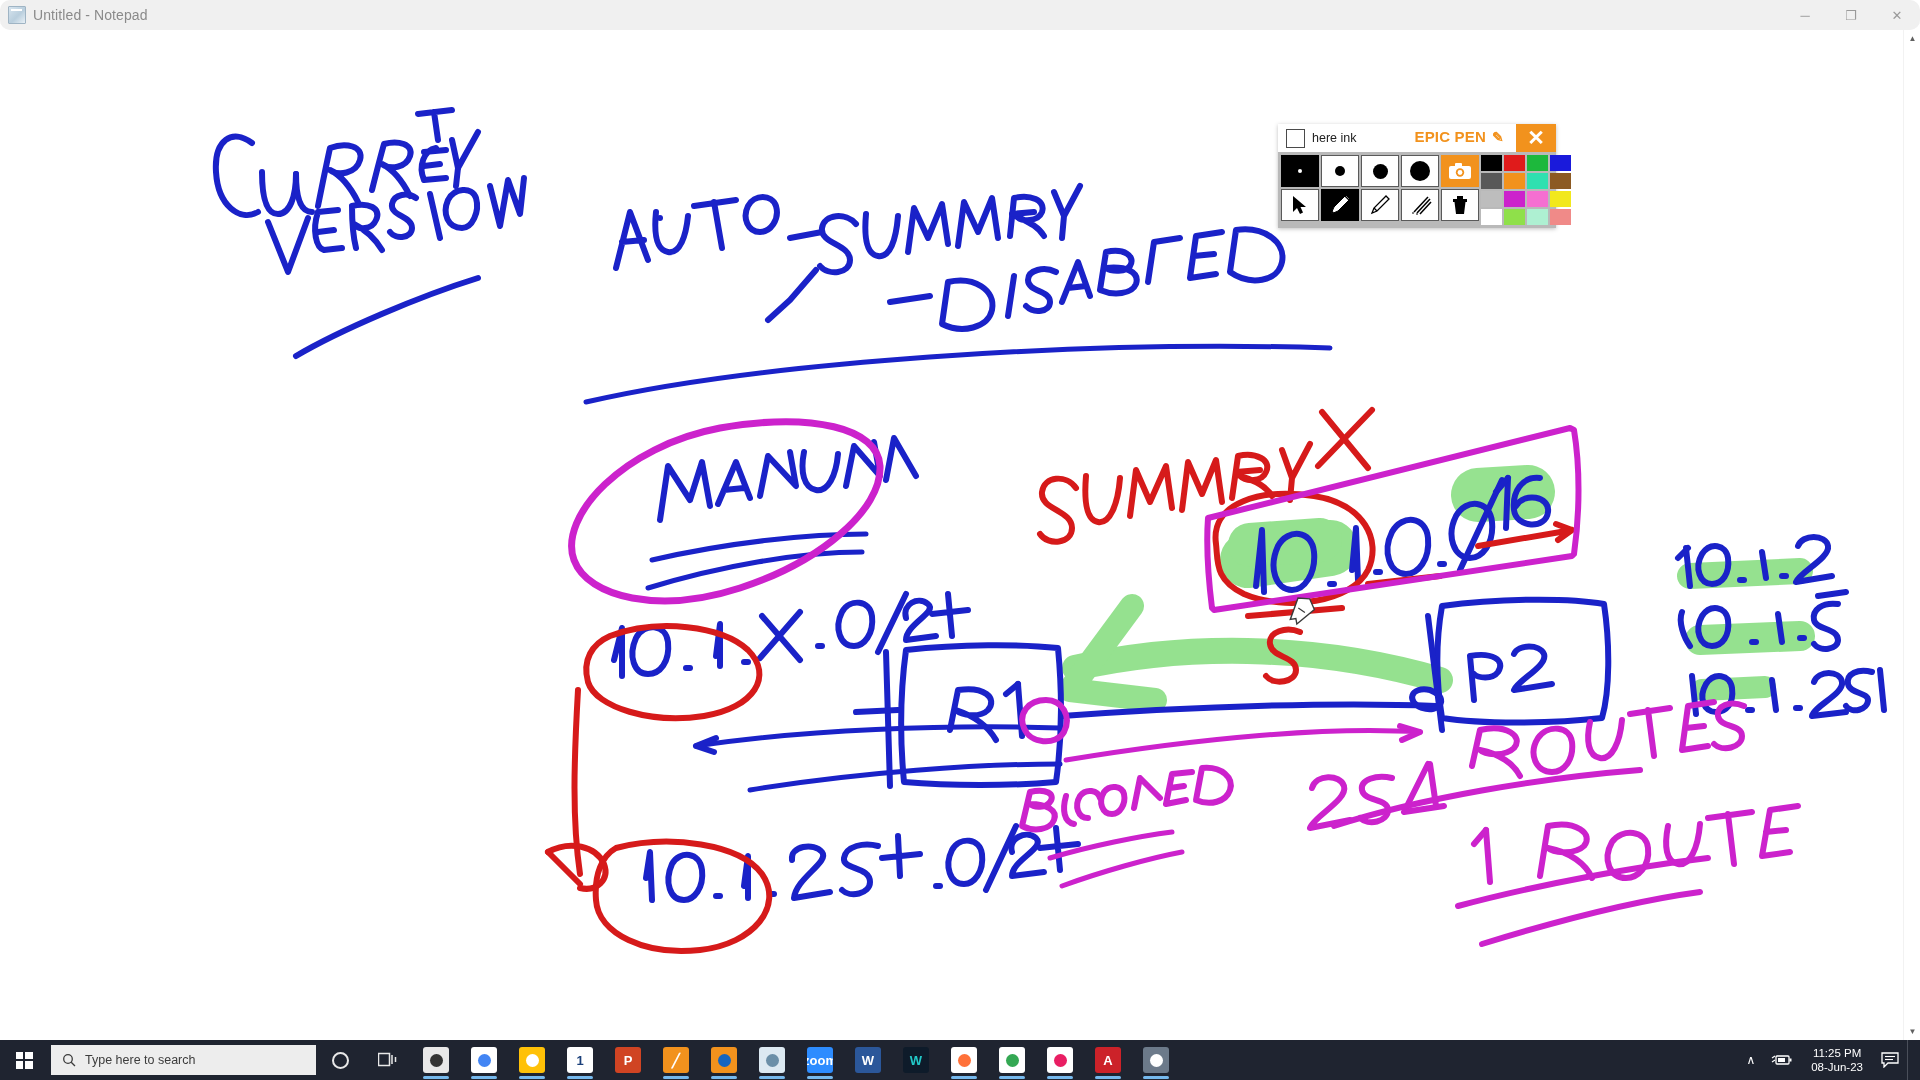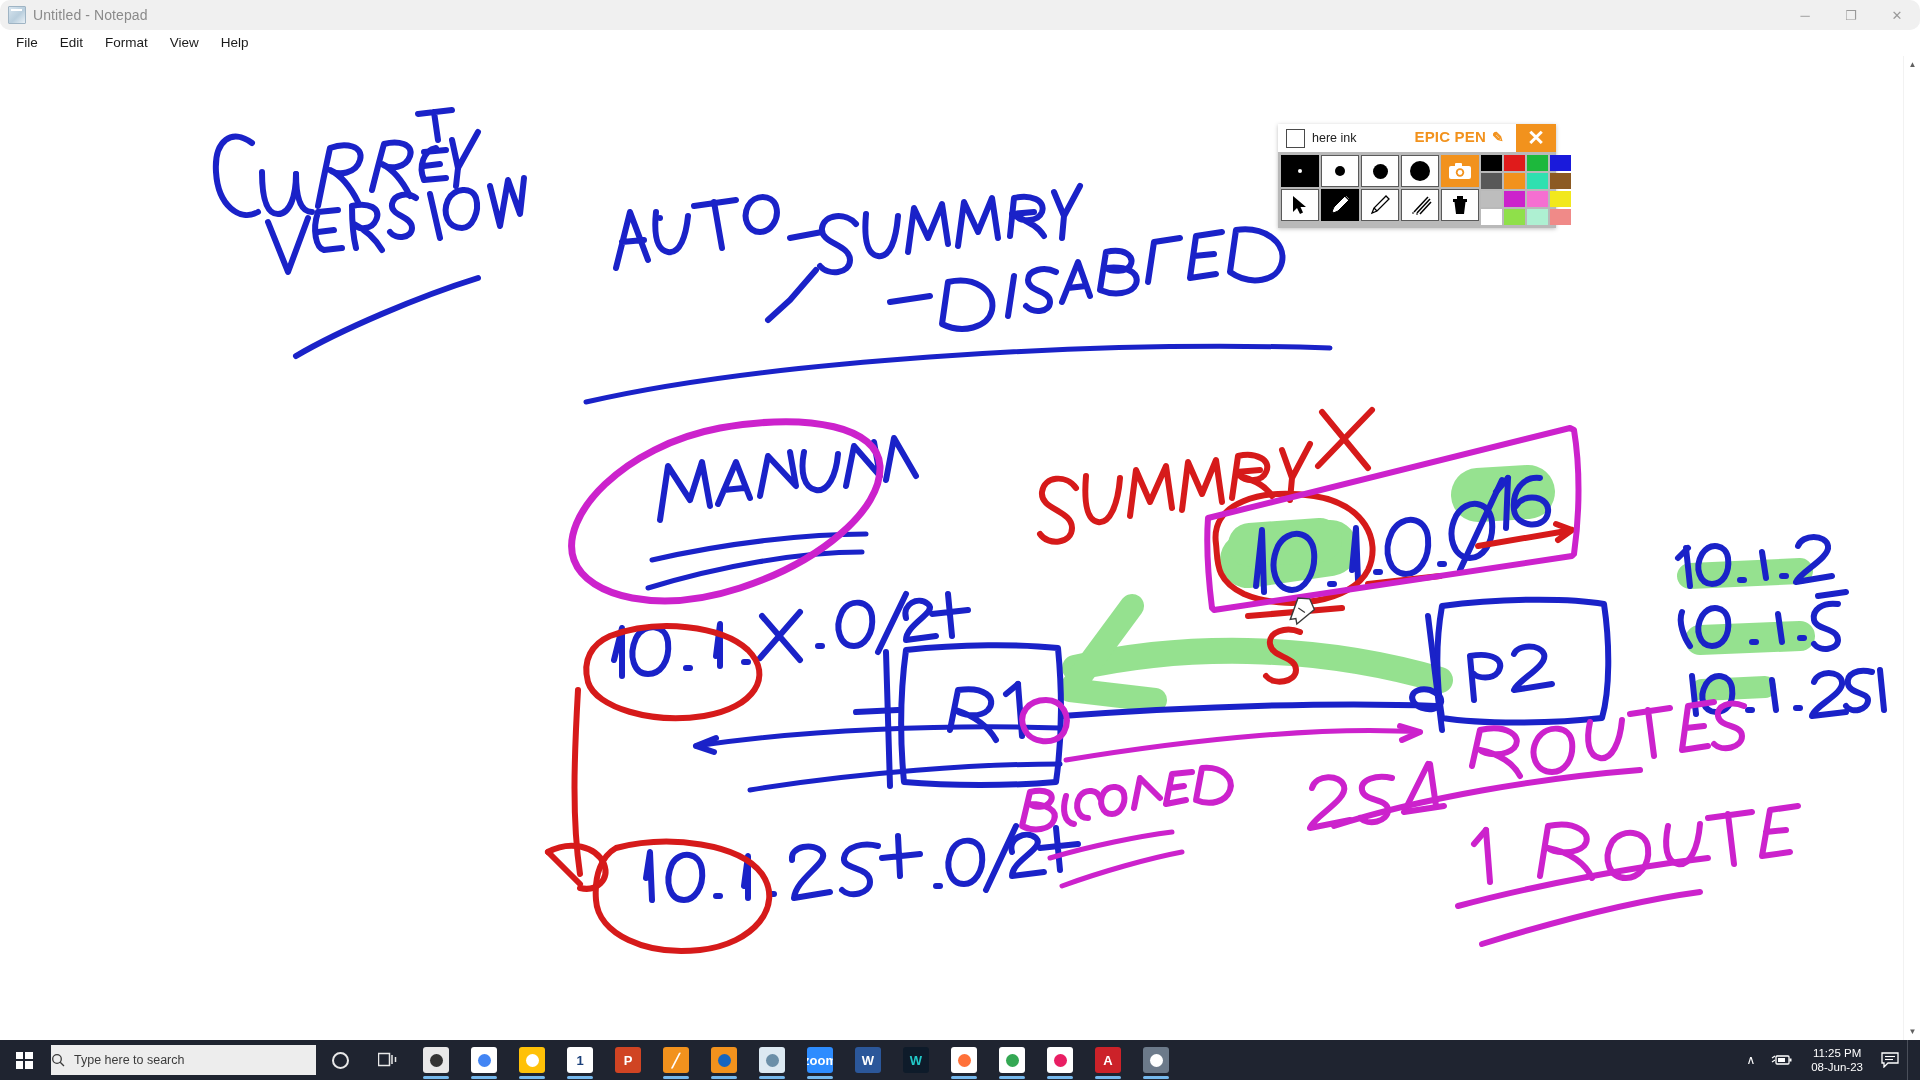--- a/index.html
+++ b/index.html
@@ -142,21 +142,21 @@
   #start-button {
     width:48px; height:40px; display:flex; align-items:center; justify-content:center;
   }
   .winlogo {
     width:17px; height:17px; display:grid; grid-template-columns:1fr 1fr;
     grid-template-rows:1fr 1fr; gap:2px;
   }
   .winlogo i { background:#ffffff; display:block; }
   #search-box {
     width:265px; height:30px; background:#ededed; display:flex; align-items:center;
-    margin-left:3px; padding-left:0; gap:9px;
+    margin-left:3px; padding-left:11px; gap:9px;
   }
   #search-placeholder { font-size:12.5px; color:#3c3c3c; }
   .tb-icon-btn {
     width:48px; height:40px; display:flex; align-items:center; justify-content:center;
     position:relative;
   }
   .tb-app {
     width:48px; height:40px; display:flex; align-items:center; justify-content:center;
     position:relative;
   }
@@ -194,27 +194,20 @@
   <div id="titlebar">
     <div id="app-icon"></div>
     <div id="window-title">Untitled - Notepad</div>
     <div id="win-controls">
       <div class="win-btn">─</div>
       <div class="win-btn">❐</div>
       <div class="win-btn">✕</div>
     </div>
   </div>
 
-  <div id="menubar">
-    <div class="menu-item">File</div>
-    <div class="menu-item">Edit</div>
-    <div class="menu-item">Format</div>
-    <div class="menu-item">View</div>
-    <div class="menu-item">Help</div>
-  </div>
 
   <div id="editor-area">
     <div id="np-scrollbar">
       <div id="np-scroll-up">▲</div>
       <div id="np-scroll-down">▼</div>
     </div>
   </div>
 
 </div>
 

